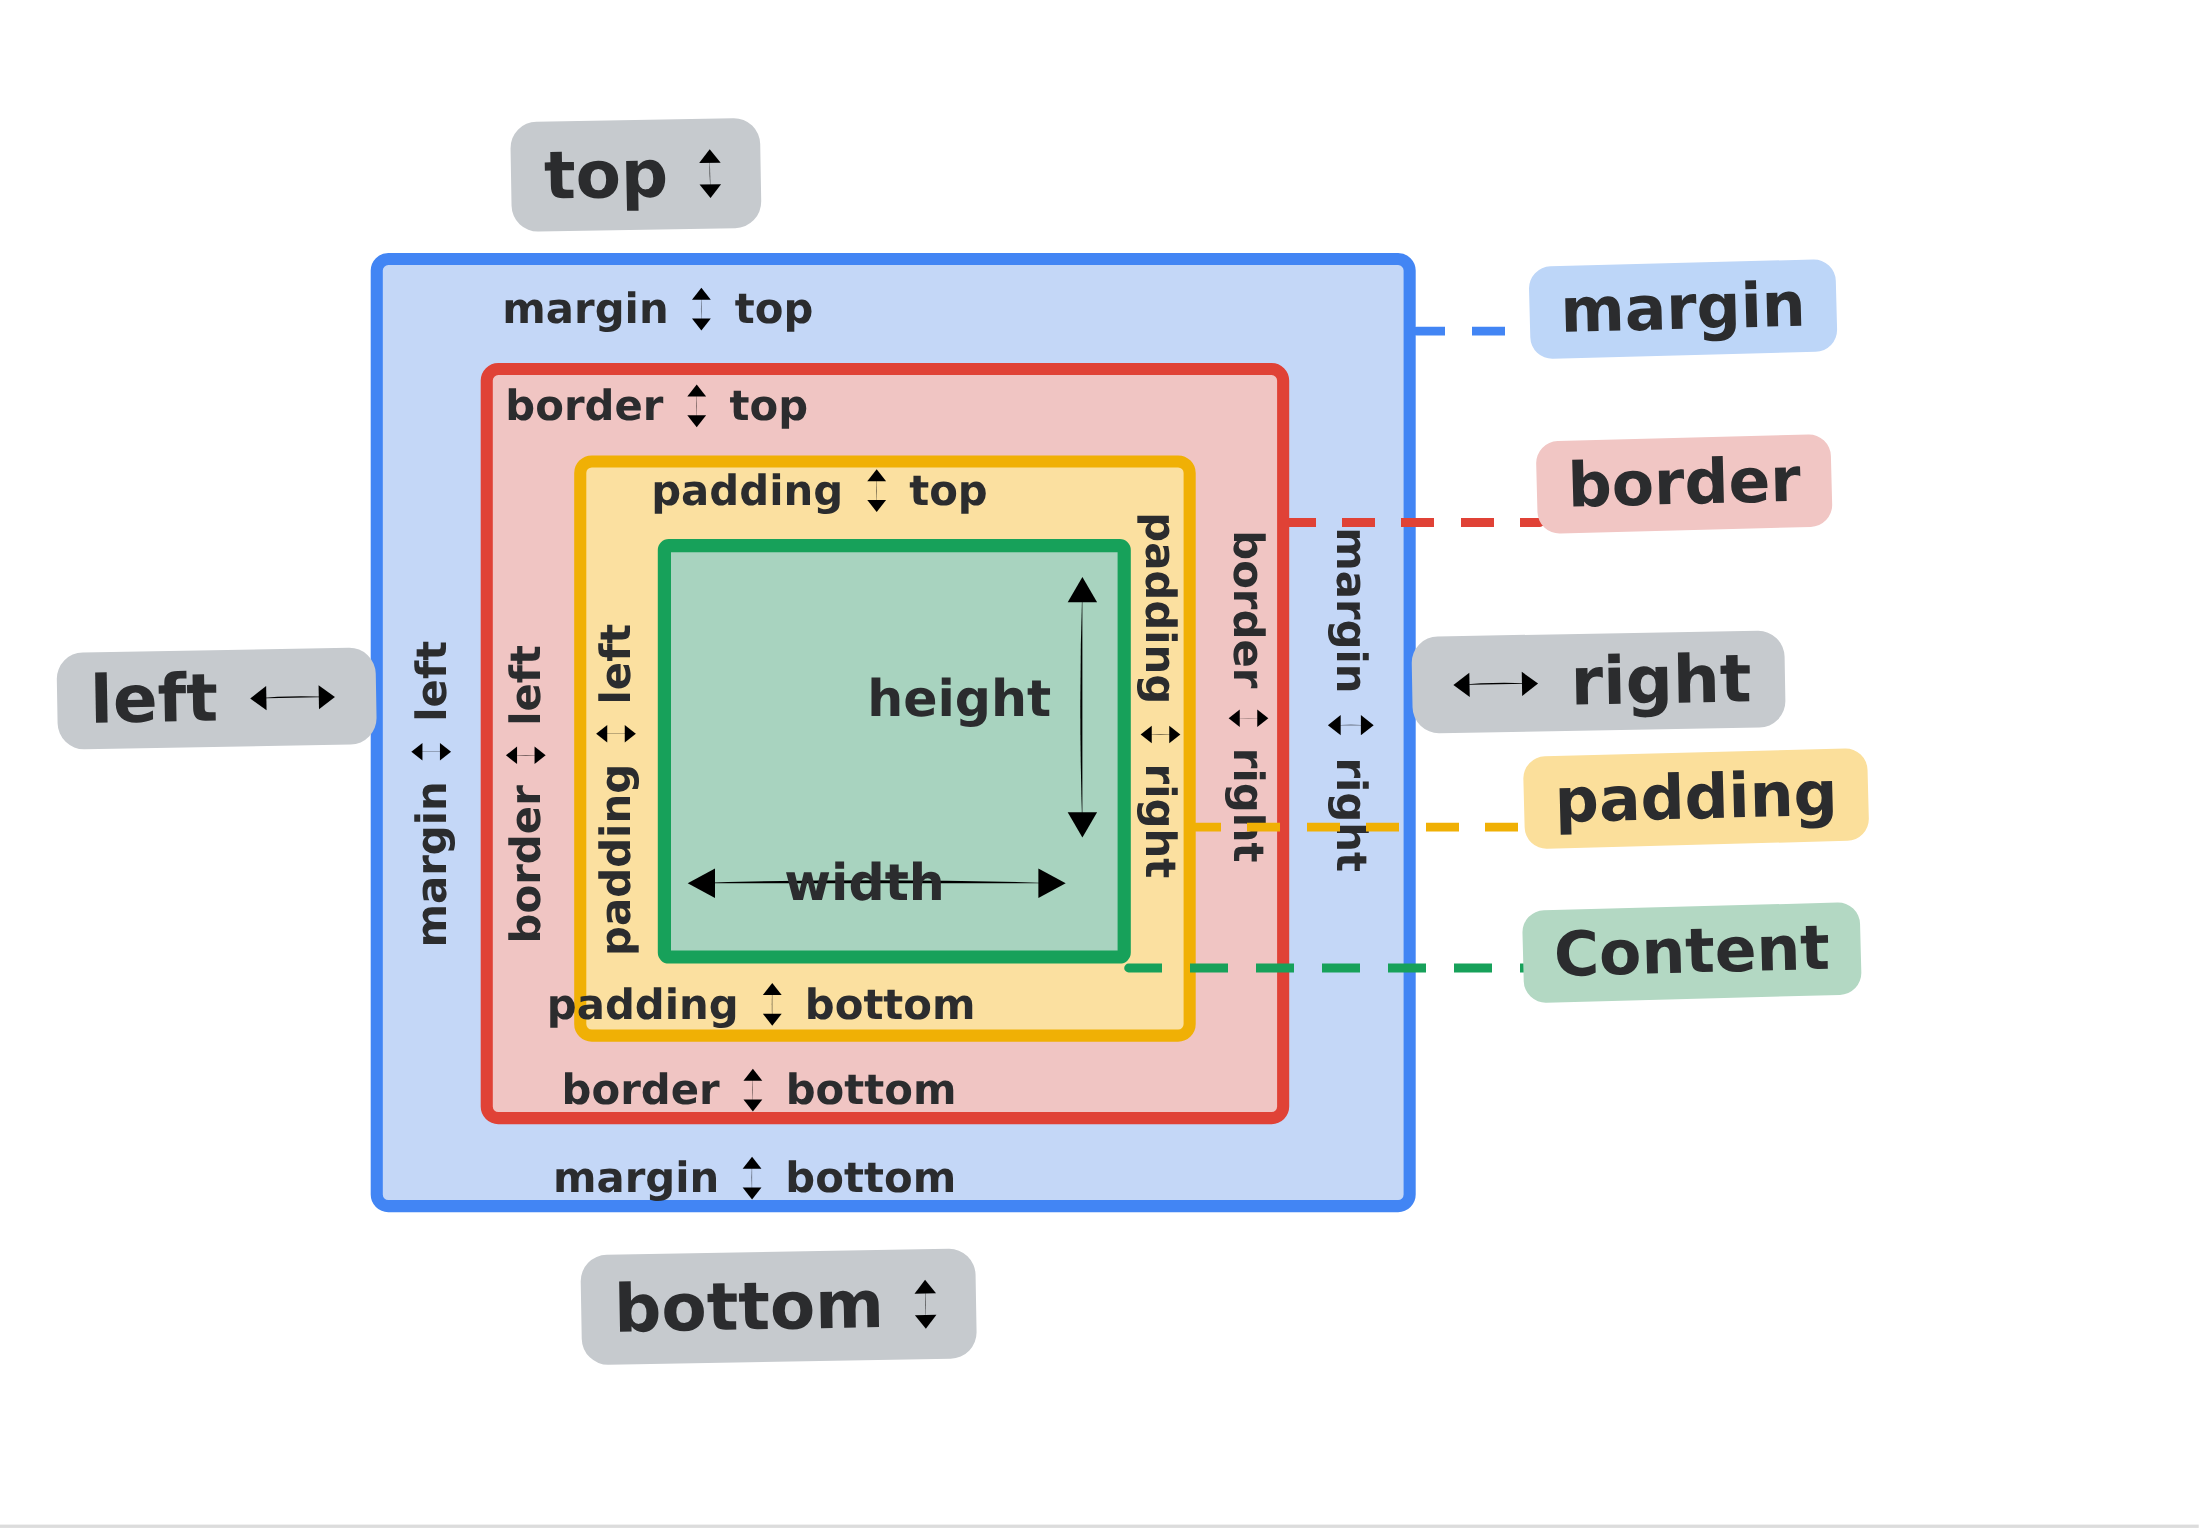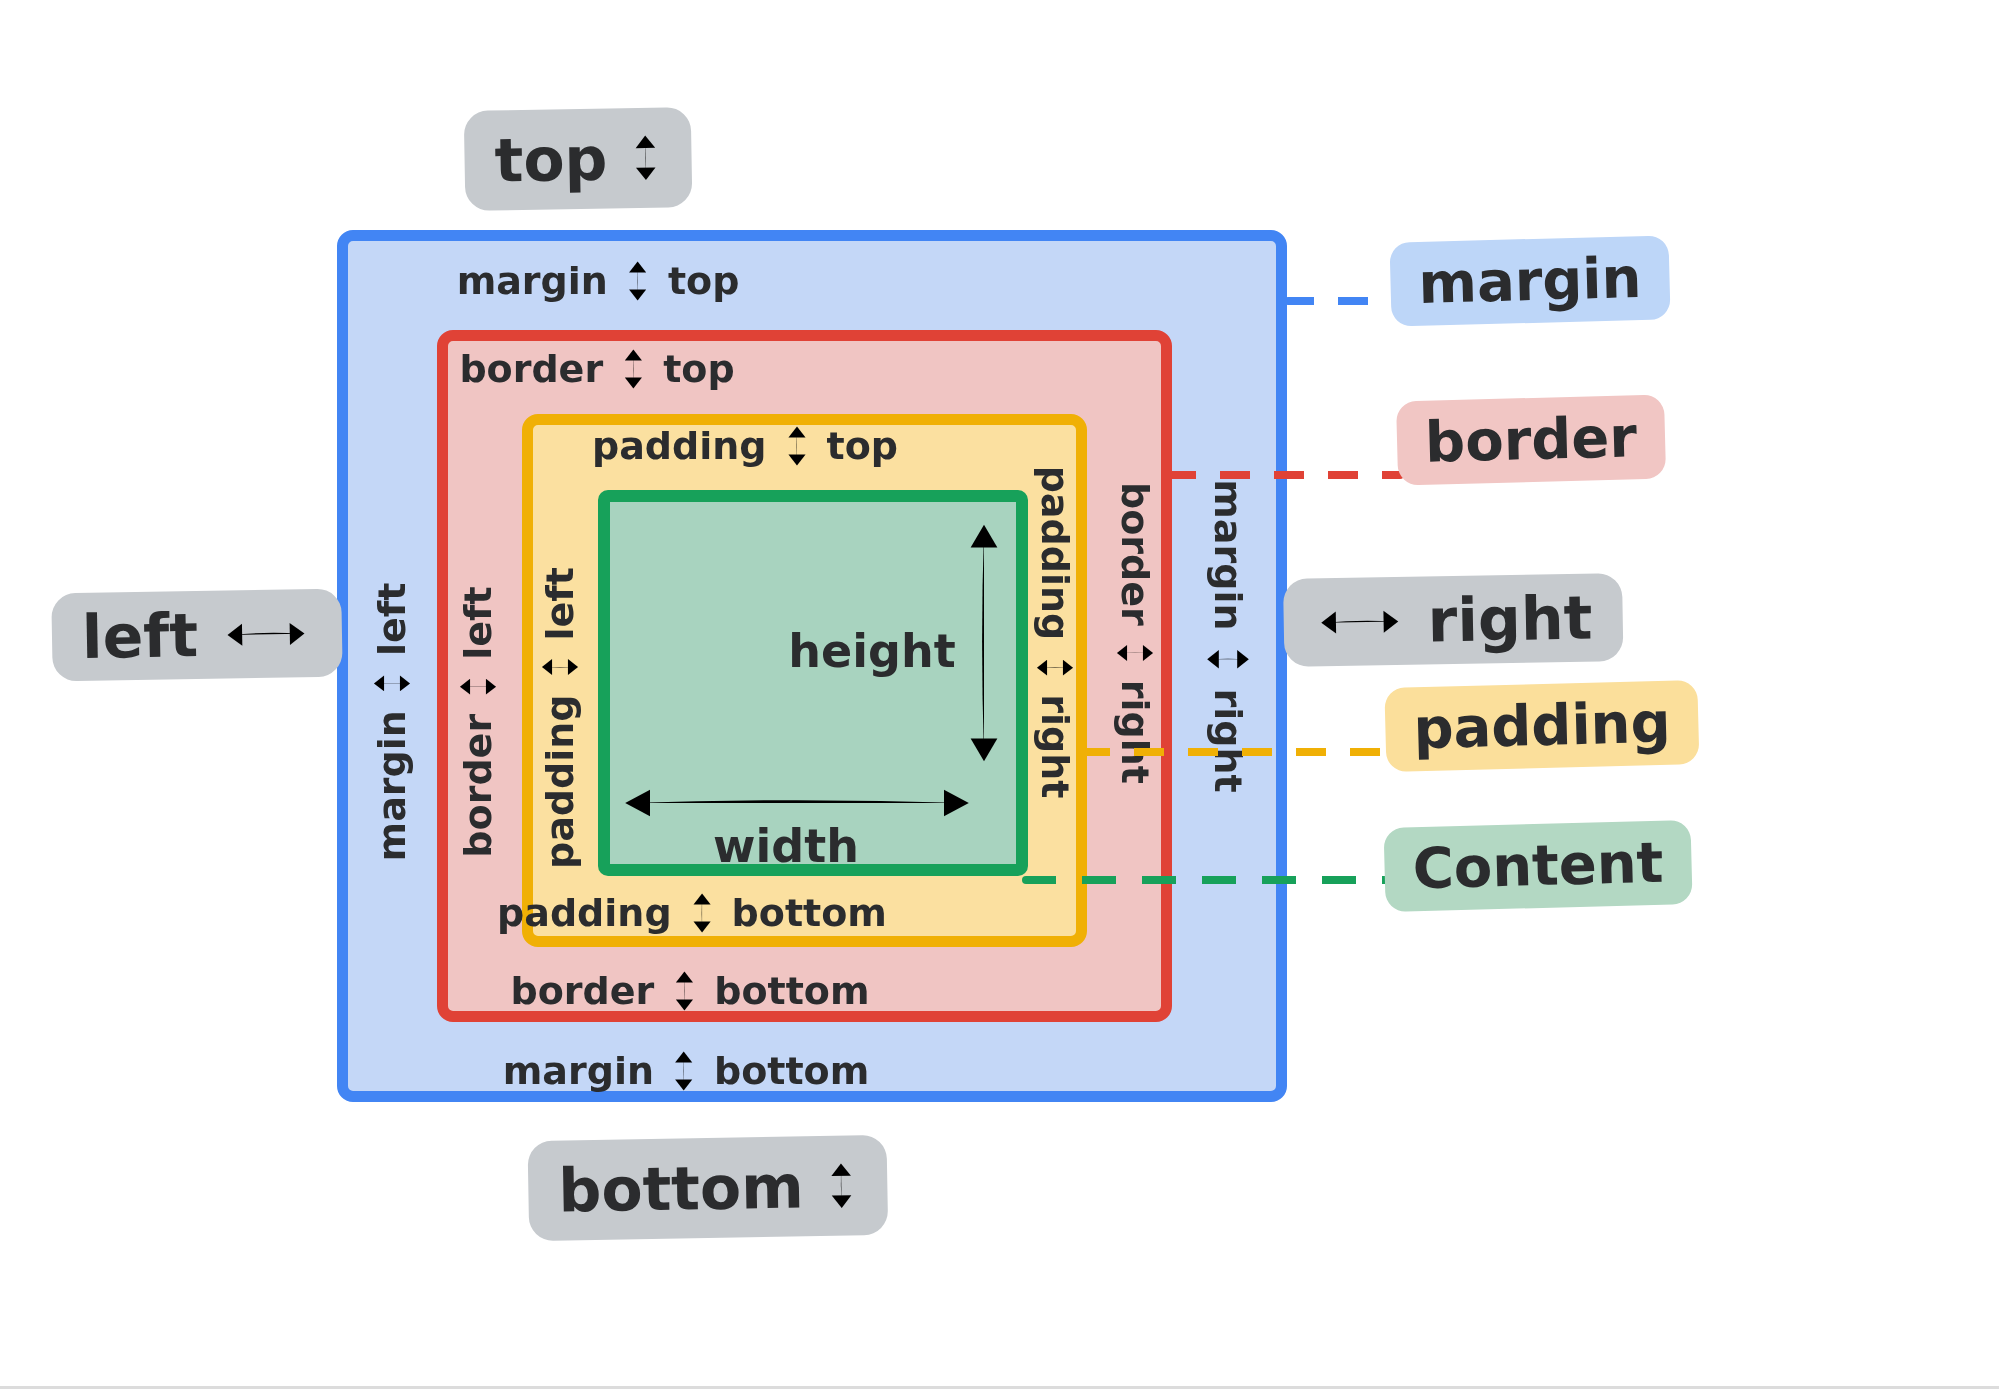--- a/index.html
+++ b/index.html
@@ -207,27 +207,27 @@
         </span>
       <span>right</span>
     </div>
   </div>
 
   <span class="arr c-content abs" style="left:963px;top:512px;">
     <svg width="42" height="262">
         <use href="#arrvlong"></use>
       </svg>
   </span>
-  <div class="dim-label" style="left:872px;top:651px;">height</div>
+  <div class="dim-label" style="left:872px;top:635px;">height</div>
   <span class="arr c-content abs" style="left:608px;top:782px;">
     <svg width="378" height="42">
         <use href="#arrhlong"></use>
       </svg>
   </span>
-  <div class="dim-label" style="left:786px;top:846px;text-align:center;">width</div>
+  <div class="dim-label" style="left:786px;top:802px;text-align:center;">width</div>
 
   <div class="badge" style="left:578px;top:159px;">
     <span>top</span>
     <span class="arr c-ink">
         <svg width="32" height="72">
           <use href="#arrv"></use>
         </svg>
       </span>
   </div>
   <div class="badge" style="left:197px;top:635px;">

